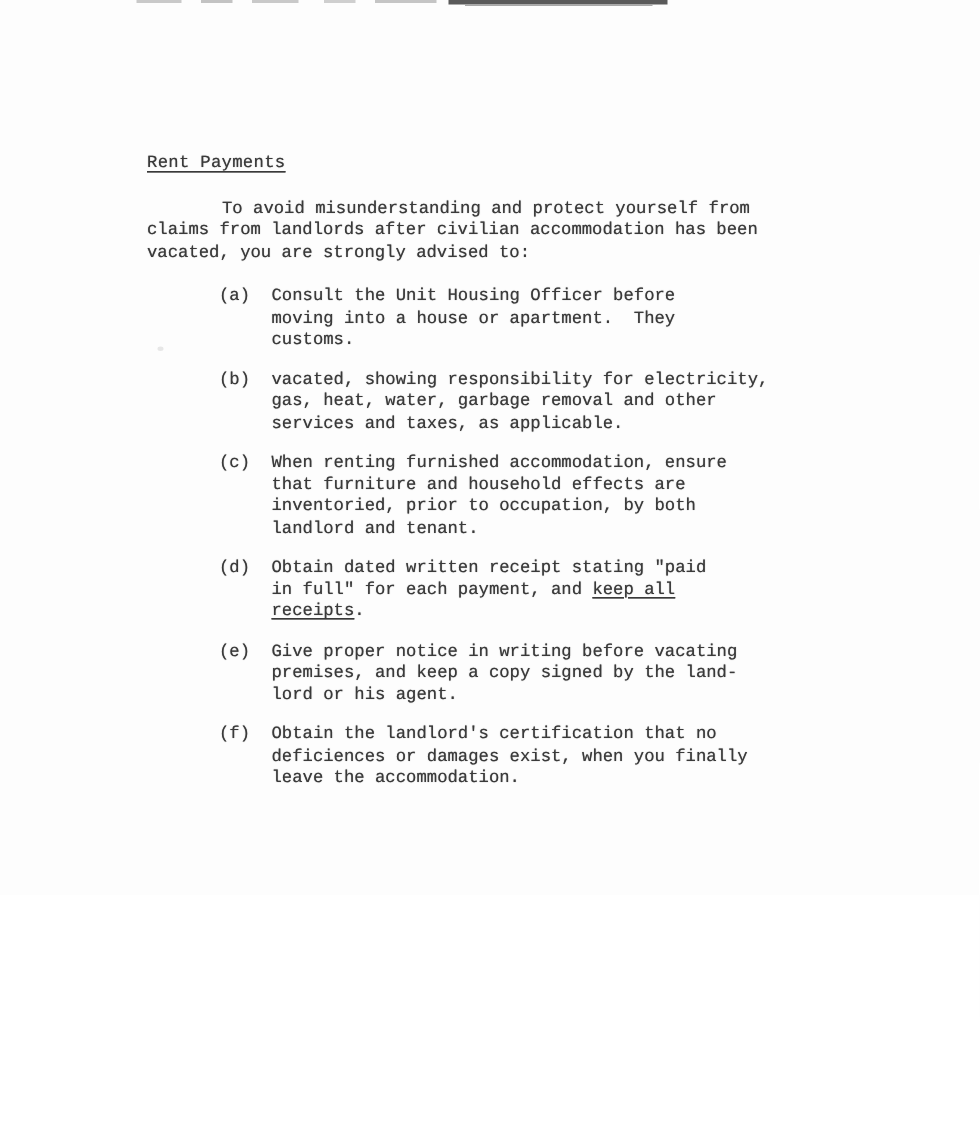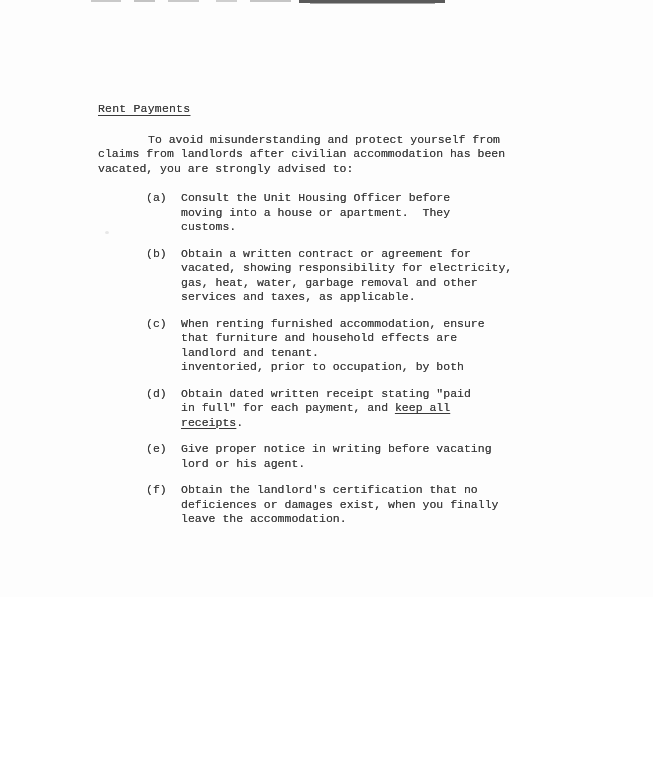--- a/index.html
+++ b/index.html
@@ -89,44 +89,44 @@
 
     <div class="list-item">
       <span class="item-label">(a)</span>
       <div class="line">Consult the Unit Housing Officer before</div>
       <div class="line">moving into a house or apartment.  They</div>
       <div class="line">customs.</div>
     </div>
 
     <div class="list-item">
       <span class="item-label">(b)</span>
-      <div class="line">Obtain a written contract or agreement for</div>
       <div class="line">vacated, showing responsibility for electricity,</div>
       <div class="line">gas, heat, water, garbage removal and other</div>
       <div class="line">services and taxes, as applicable.</div>
     </div>
 
     <div class="list-item">
       <span class="item-label">(c)</span>
       <div class="line">When renting furnished accommodation, ensure</div>
       <div class="line">that furniture and household effects are</div>
+      <div class="line">inventoried, prior to occupation, by both</div>
       <div class="line">landlord and tenant.</div>
-      <div class="line">inventoried, prior to occupation, by both</div>
     </div>
 
     <div class="list-item">
       <span class="item-label">(d)</span>
       <div class="line">Obtain dated written receipt stating "paid</div>
       <div class="line"><span>in full" for each payment, and </span><span class="u">keep all</span></div>
       <div class="line"><span class="u">receipts</span><span>.</span></div>
     </div>
 
     <div class="list-item">
       <span class="item-label">(e)</span>
       <div class="line">Give proper notice in writing before vacating</div>
+      <div class="line">premises, and keep a copy signed by the land-</div>
       <div class="line">lord or his agent.</div>
     </div>
 
     <div class="list-item">
       <span class="item-label">(f)</span>
       <div class="line">Obtain the landlord's certification that no</div>
       <div class="line">deficiences or damages exist, when you finally</div>
       <div class="line">leave the accommodation.</div>
     </div>
 

